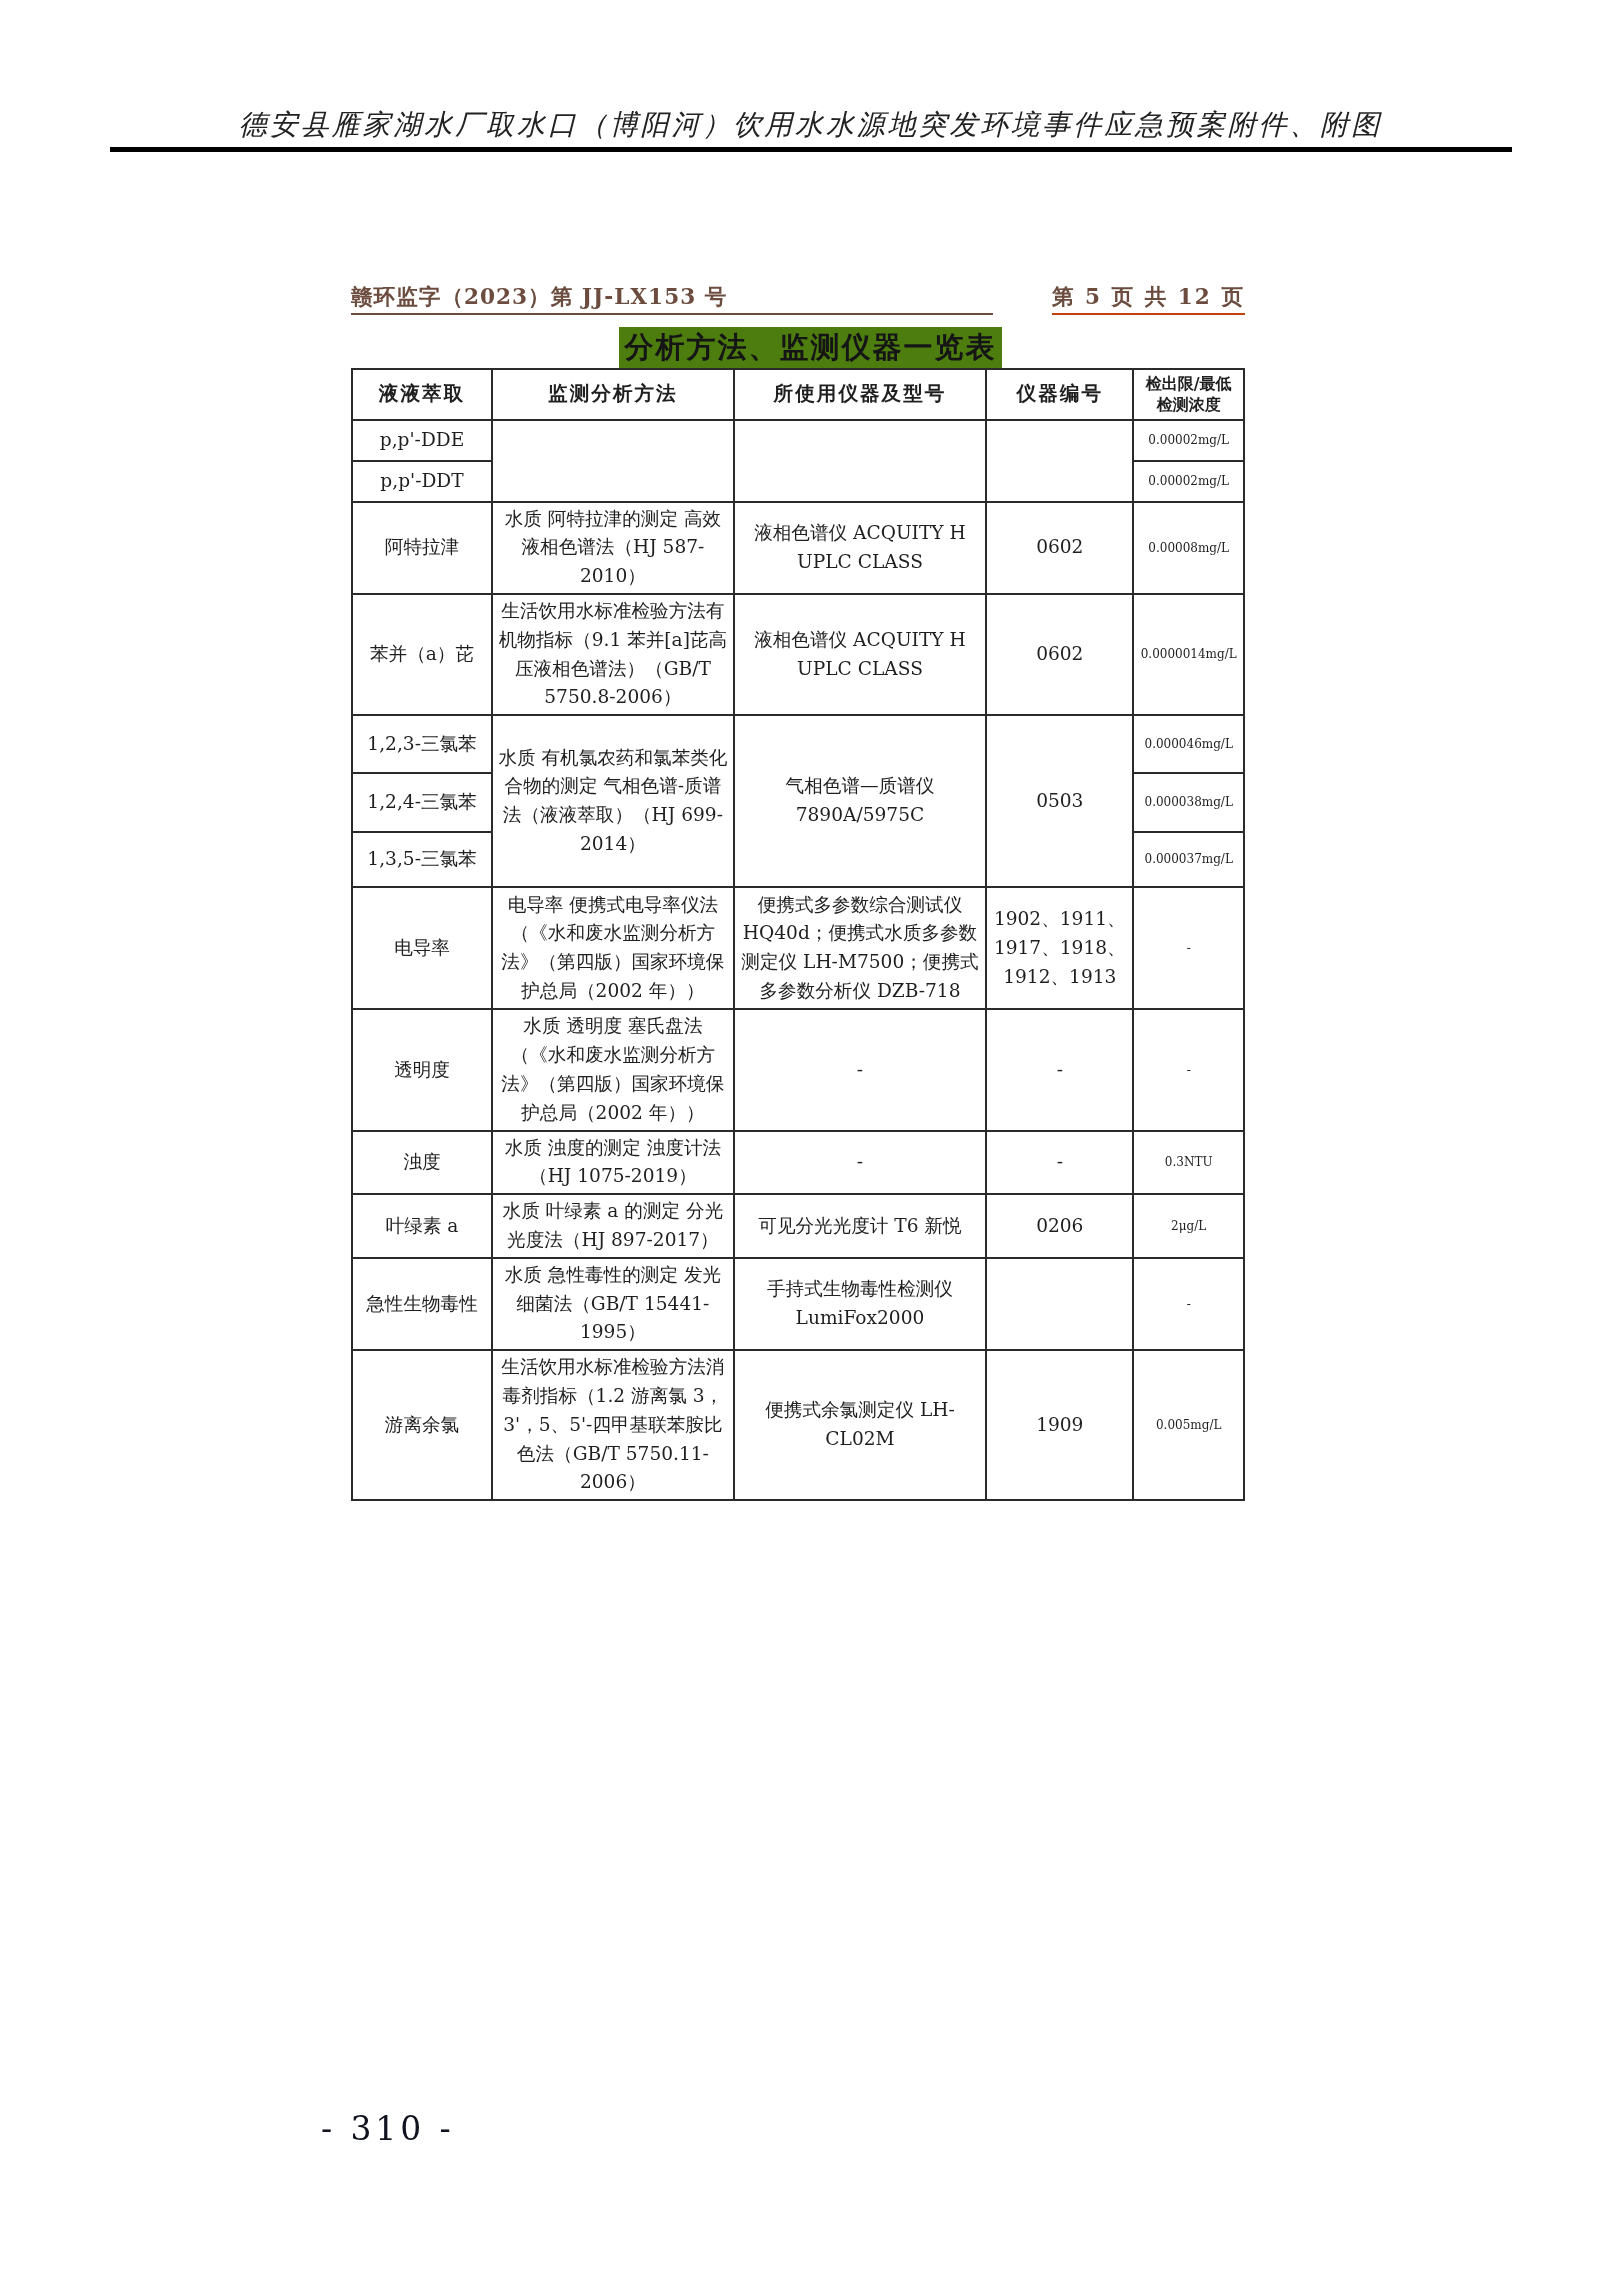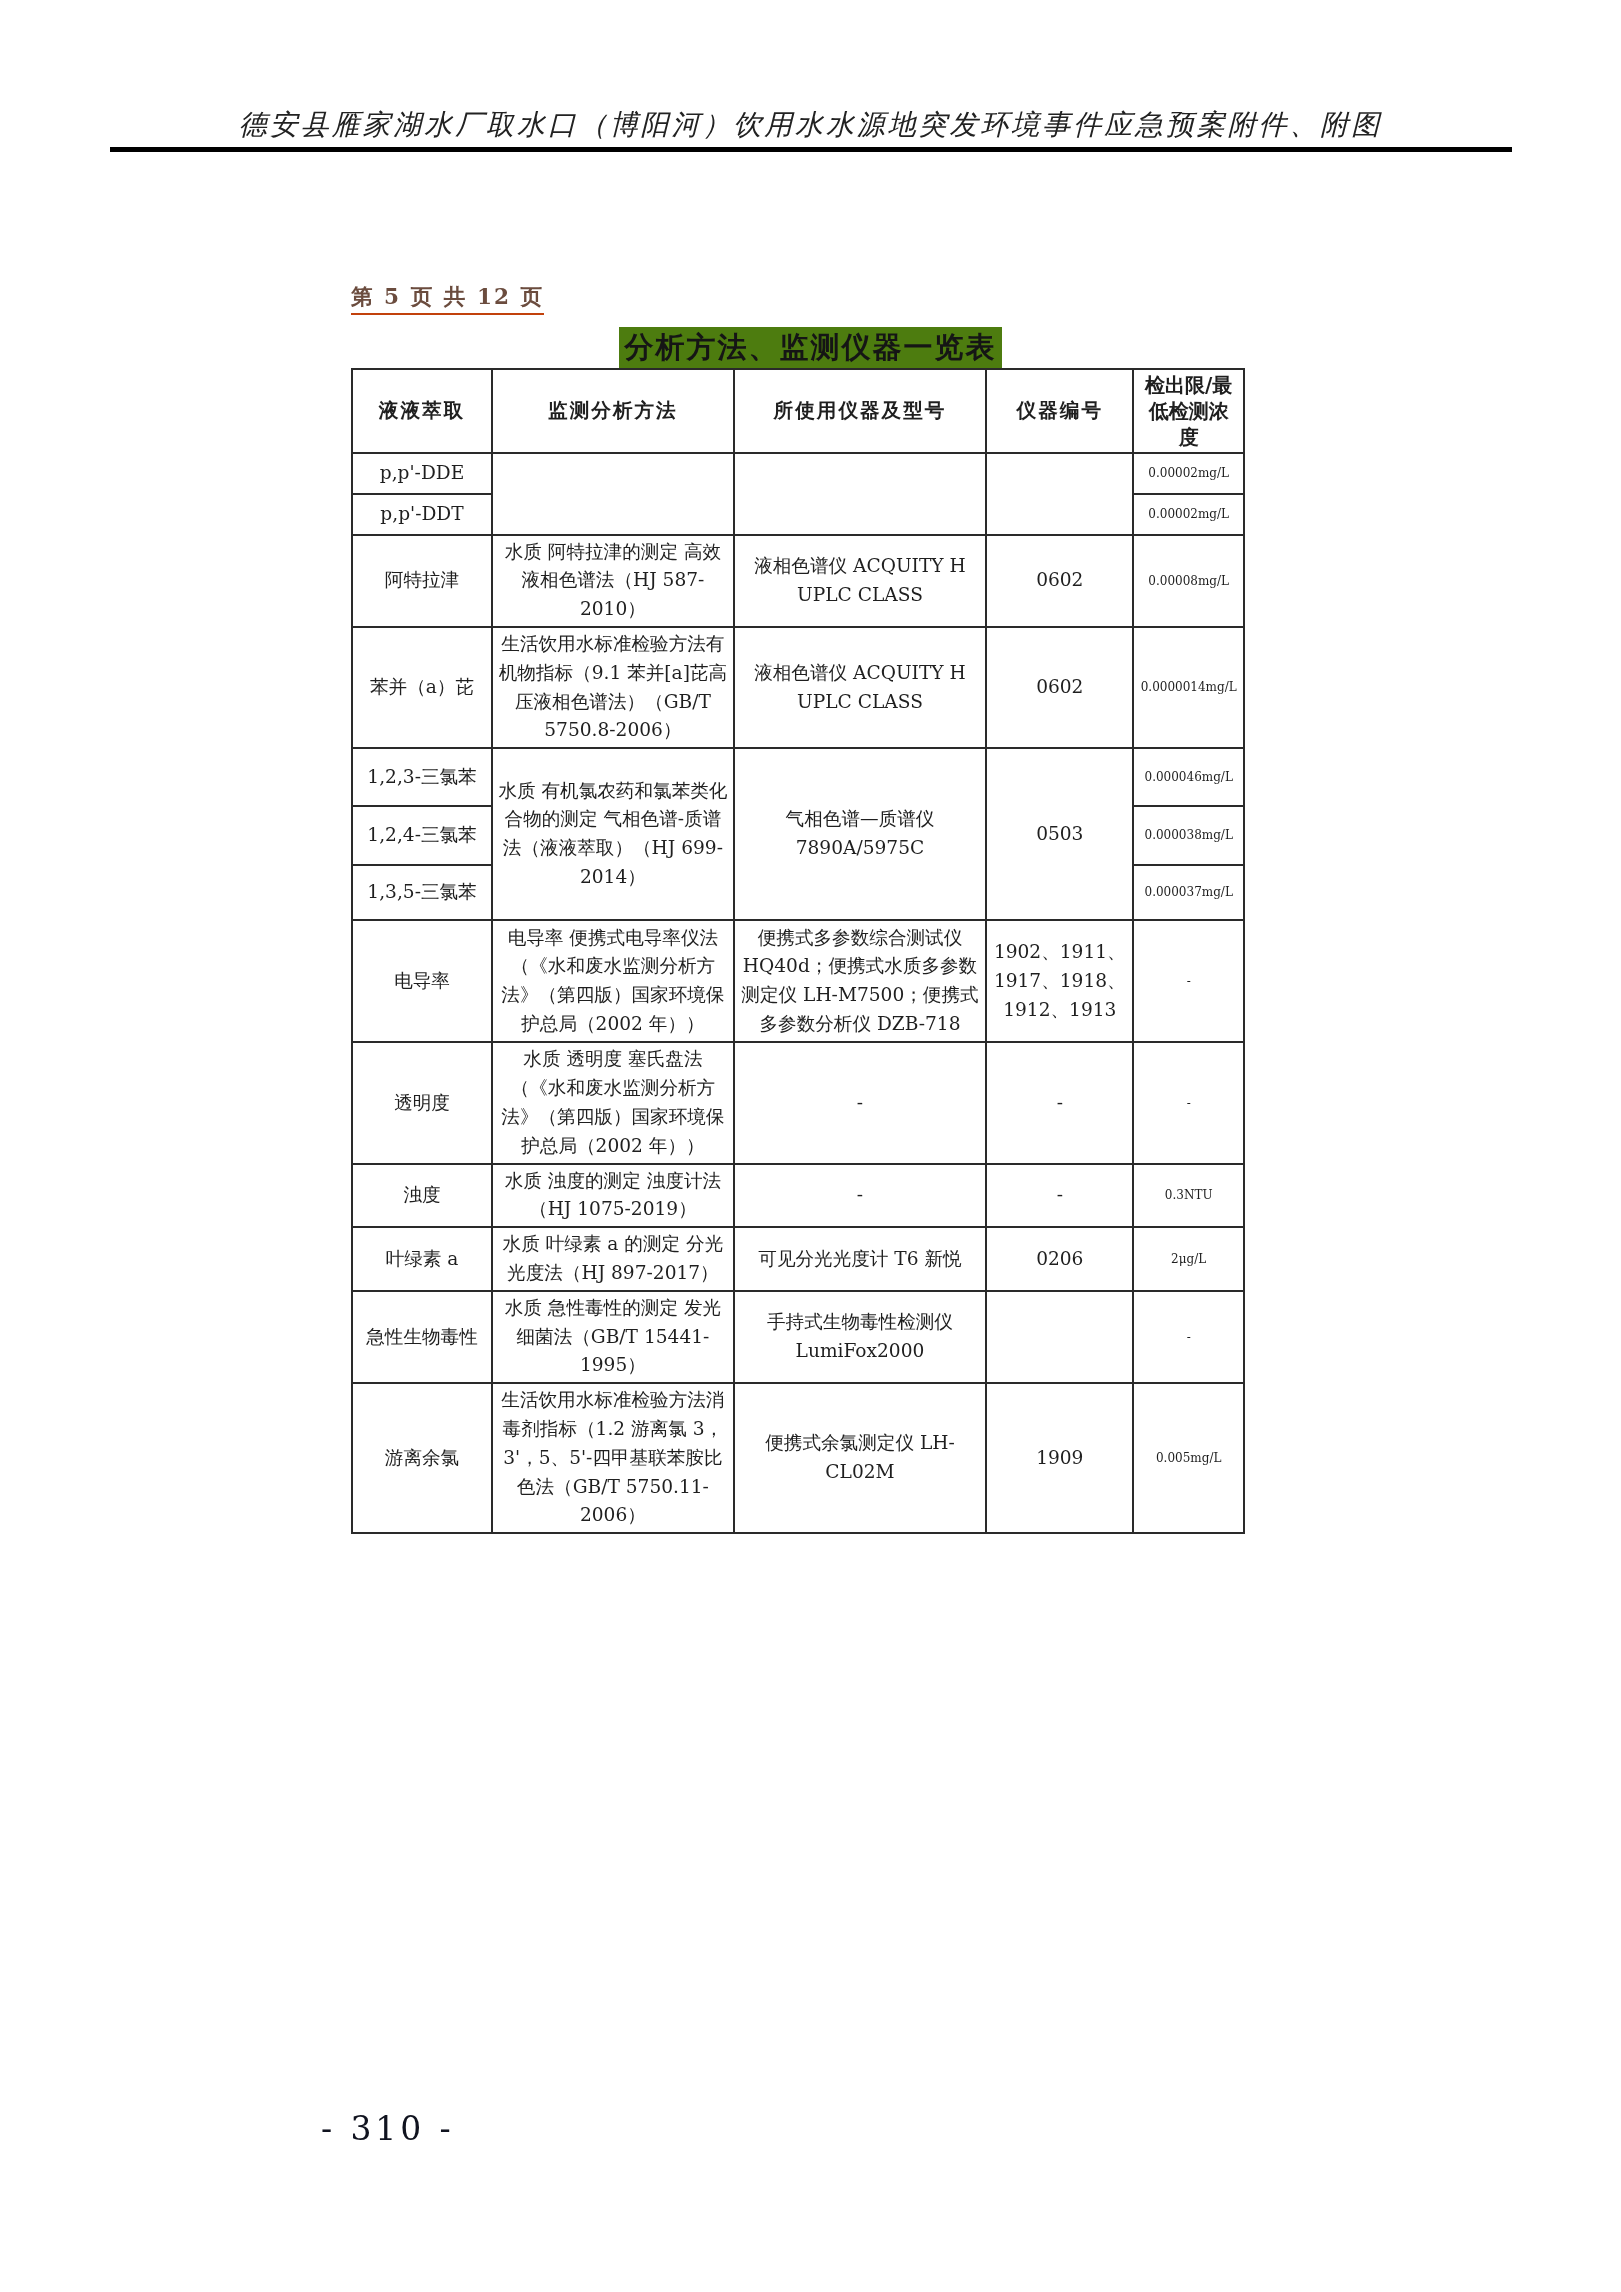--- a/index.html
+++ b/index.html
@@ -54,35 +54,36 @@
     text-align: center; vertical-align: middle;
     padding: 2px 4.9px;
     font-size: 18.6px; line-height: 1.55;
     color: #1f1f1f;
     word-break: break-word;
     overflow: hidden;
   }
   table.monitor-table th {
     font-weight: bold; font-size: 19.6px; letter-spacing: 2px;
   }
-  table.monitor-table th.col-limit { font-size: 20px; letter-spacing: 0; line-height: 1.3; }
+  table.monitor-table th.col-limit { font-size: 16px; letter-spacing: 0; line-height: 1.3; }
   table.monitor-table td.col-limit { font-size: 12px; padding: 10px 2px; }
   .footer-page {
     position: absolute; top: 2109px; left: 321px;
     font-size: 33px; color: #10131f; letter-spacing: 3.9px;
     font-family: "DejaVu Serif", "Liberation Serif", serif;
   }
 </style>
 </head>
 <body>
 
 <div class="doc-header">德安县雁家湖水厂取水口（博阳河）饮用水水源地突发环境事件应急预案附件、附图</div>
 <div class="header-rule"></div>
 
 <div class="meta-row">
+  <span class="doc-number">赣环监字（2023）第 JJ-LX153 号</span>
   <span class="page-indicator">第 5 页 共 12 页</span>
 </div>
 
 <div class="table-title-wrap">
   <span class="table-title">分析方法、监测仪器一览表</span>
 </div>
 
 <table class="monitor-table">
   <colgroup>
       <col style="width: 15.7%;">

